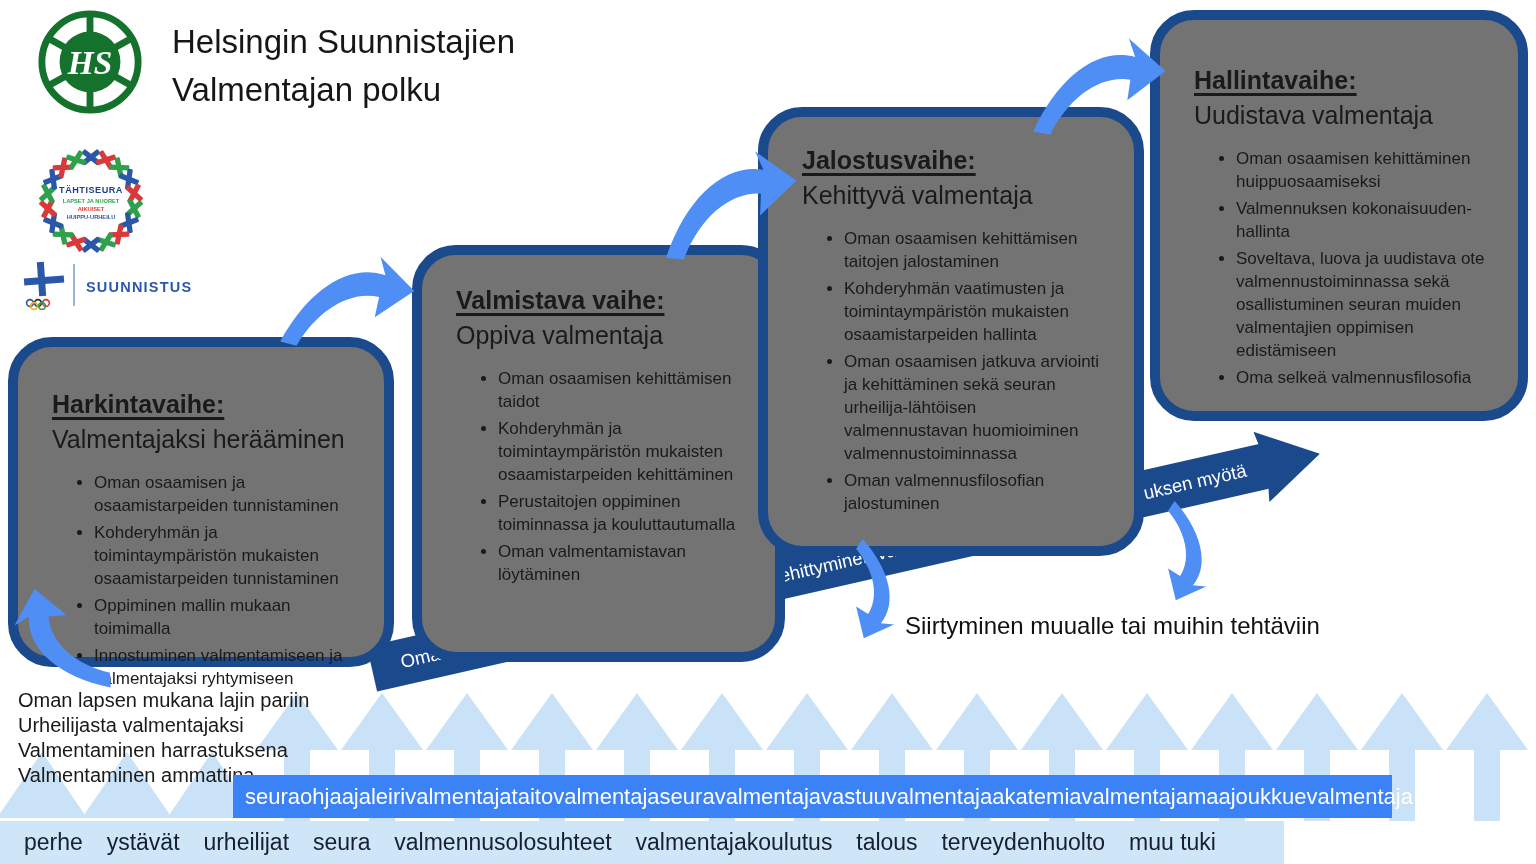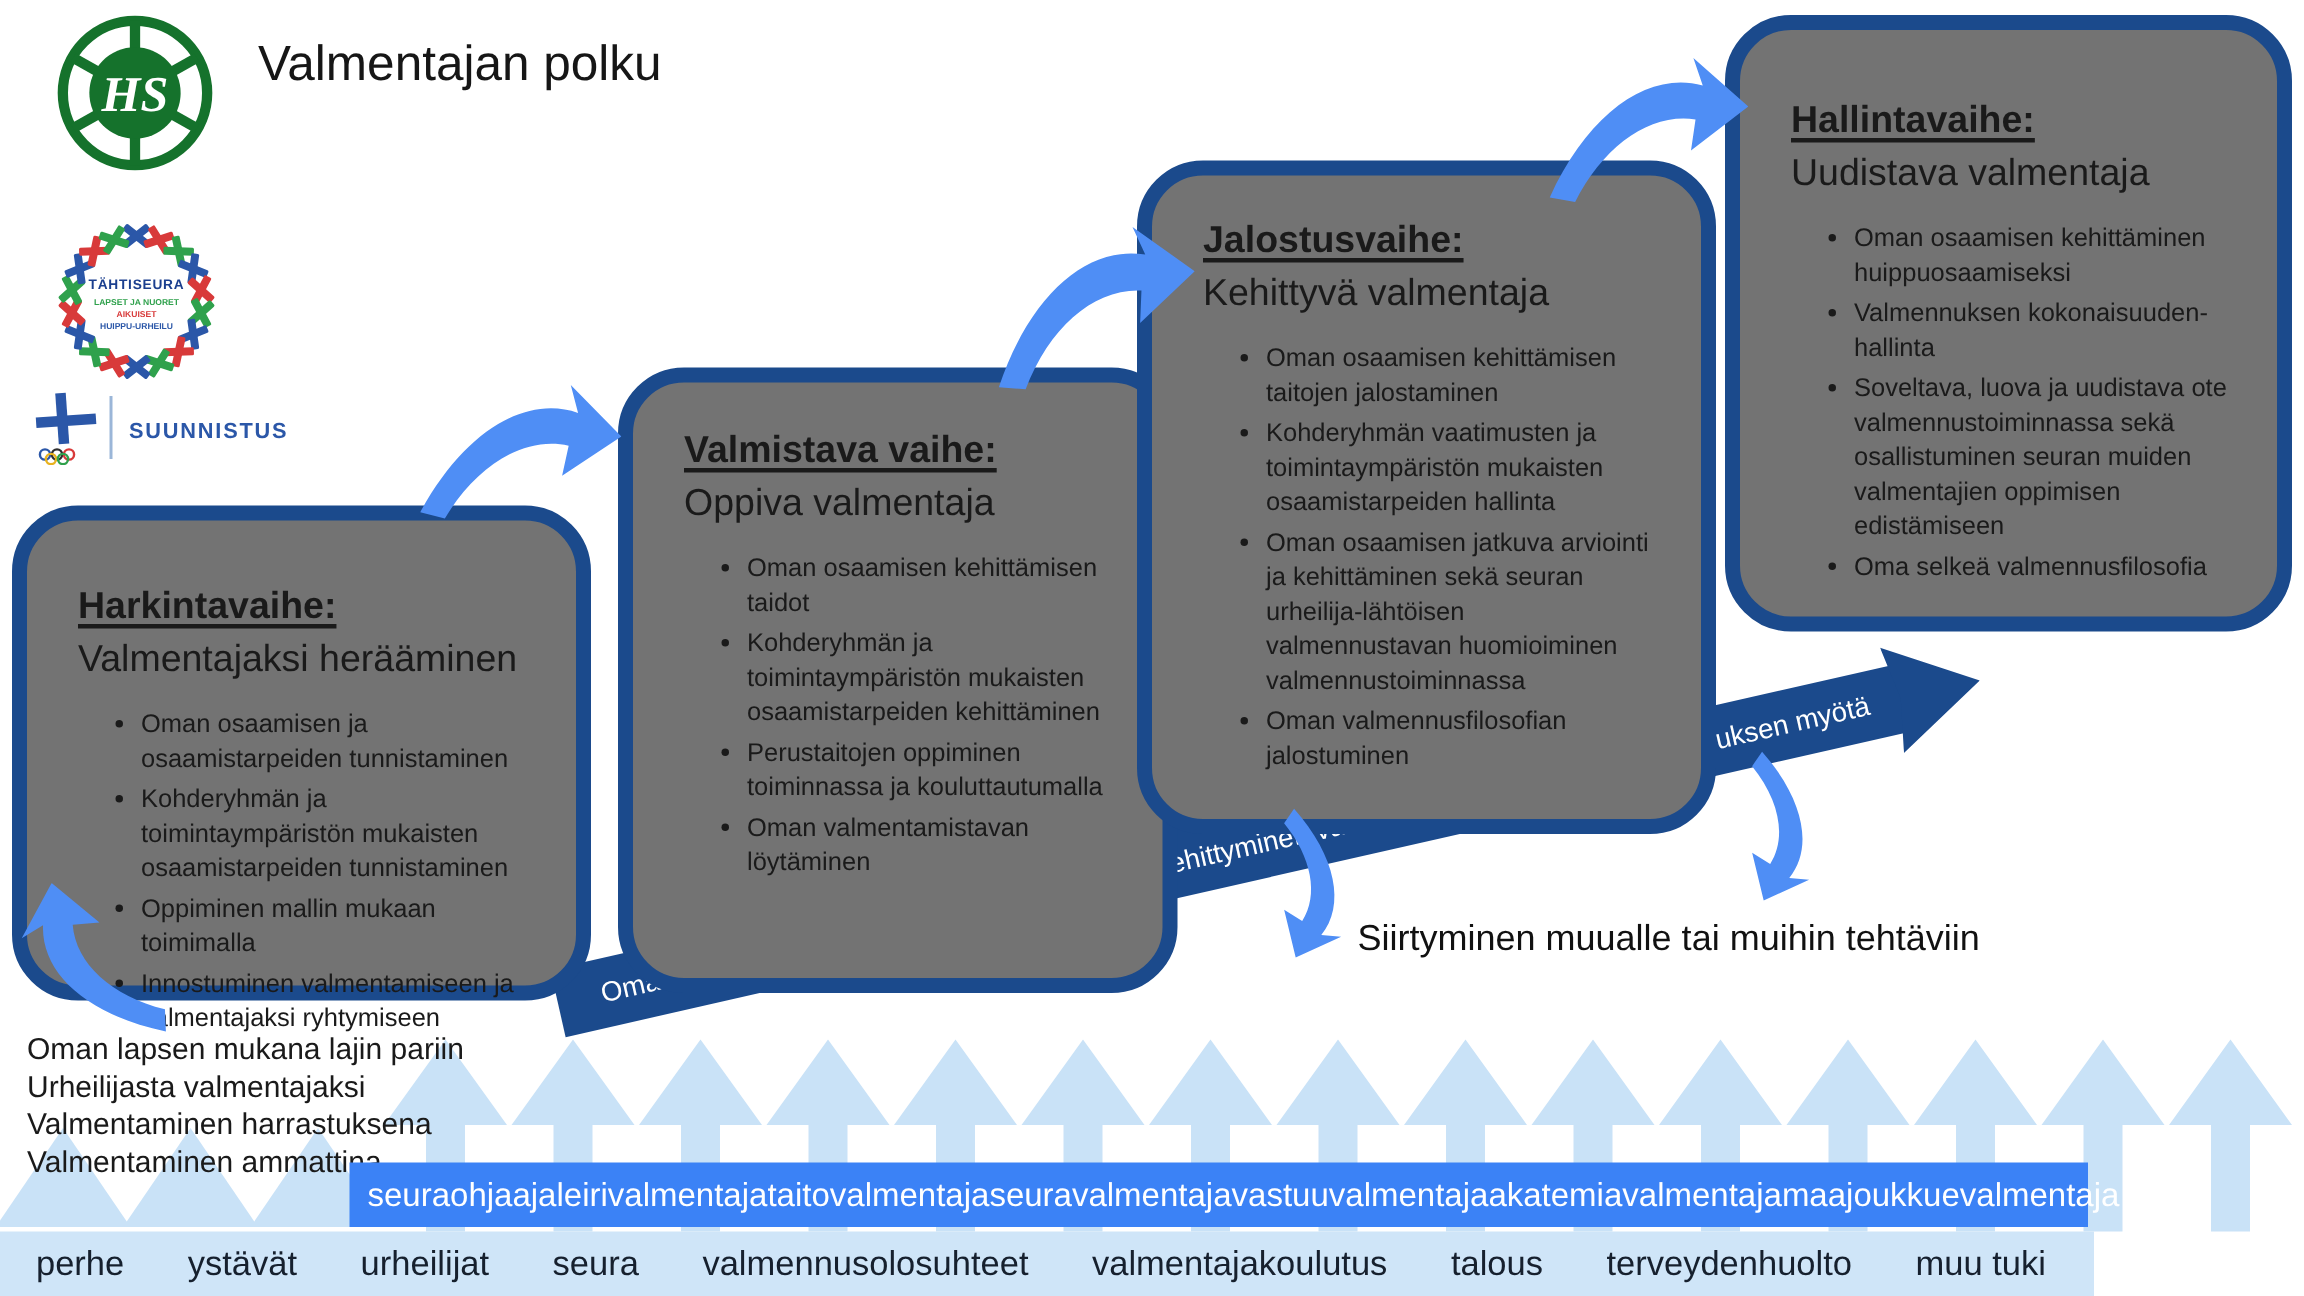--- a/index.html
+++ b/index.html
@@ -39,23 +39,23 @@
   .swoosh{position:absolute;z-index:3;color:#4f8ef5;}
 
   
   #bg-arrows{position:absolute;left:0;top:690px;width:1536px;height:174px;z-index:0;}
   .entry-paths{position:absolute;left:18px;top:688px;z-index:2;font-size:20px;line-height:25px;}
   .exit-note{position:absolute;left:905px;top:612px;z-index:2;font-size:24px;color:#111;}
   .roles-bar{position:absolute;left:233px;top:775px;width:1159px;height:43px;background:#3b82f6;
              z-index:2;display:flex;align-items:center;justify-content:space-between;
              box-sizing:border-box;padding:0 12px;}
   .roles-bar span{color:#fff;font-size:22px;white-space:nowrap;}
-  .support-strip{position:absolute;left:0;top:821px;width:1396px;height:43px;background:#cfe5f8;
+  .support-strip{position:absolute;left:0;top:821px;width:1284px;height:43px;background:#cfe5f8;
              z-index:2;display:flex;align-items:center;justify-content:space-between;
-             box-sizing:border-box;padding:0 32px 0 24px;}
+             box-sizing:border-box;padding:0 68px 0 24px;}
   .support-strip span{color:#16202e;font-size:23px;white-space:nowrap;}
 </style>
 </head>
 <body>
 
 <div id="canvas">
 
   <svg width="0" height="0" style="position:absolute">
     <defs>
       <path id="swoosh-path" d="M6,102 C36,42 80,14 118,26 L112,6 L150,42 L108,72 L112,50 C80,44 46,66 24,106 Z"></path>
@@ -72,20 +72,21 @@
         <line x1="97" y1="32" x2="81" y2="41"></line>
         <line x1="13" y1="80" x2="29" y2="71"></line>
         <line x1="97" y1="80" x2="81" y2="71"></line>
       </g>
       <circle cx="55" cy="56" r="31" fill="#15722c"></circle>
       <text x="55" y="68" text-anchor="middle" font-size="34" font-weight="bold" fill="#fff" font-family="Liberation Serif, serif" font-style="italic">HS</text>
     </svg>
   </div>
 
   <div class="title-block">
+    <div>Helsingin Suunnistajien</div>
     <div>Valmentajan polku</div>
   </div>
 
   <div class="tahtiseura">
     <svg width="122" height="122" viewBox="0 0 120 120">
       <g id="wreath">
           <g transform="rotate(0 60 60) translate(60 17)">
             <rect x="-10" y="-2.6" width="20" height="5.2" rx="1" transform="rotate(38)" fill="#2b57a8"></rect>
             <rect x="-10" y="-2.6" width="20" height="5.2" rx="1" transform="rotate(-38)" fill="#2b57a8"></rect>
           </g>

